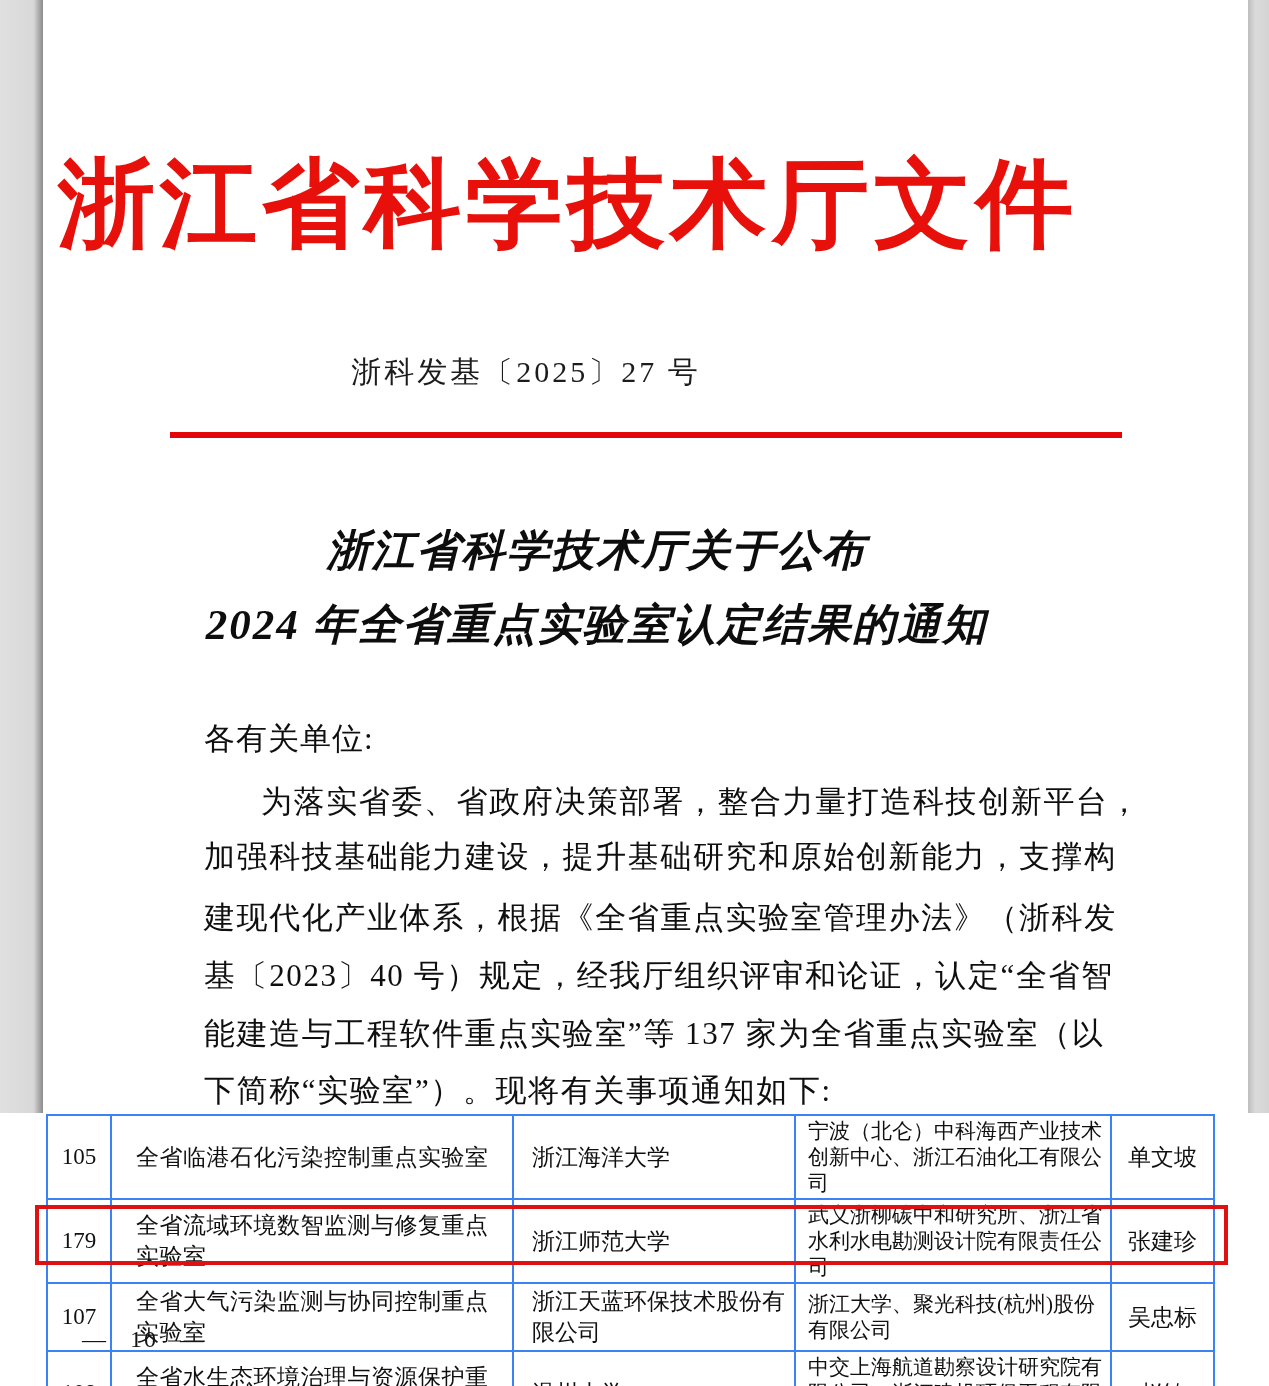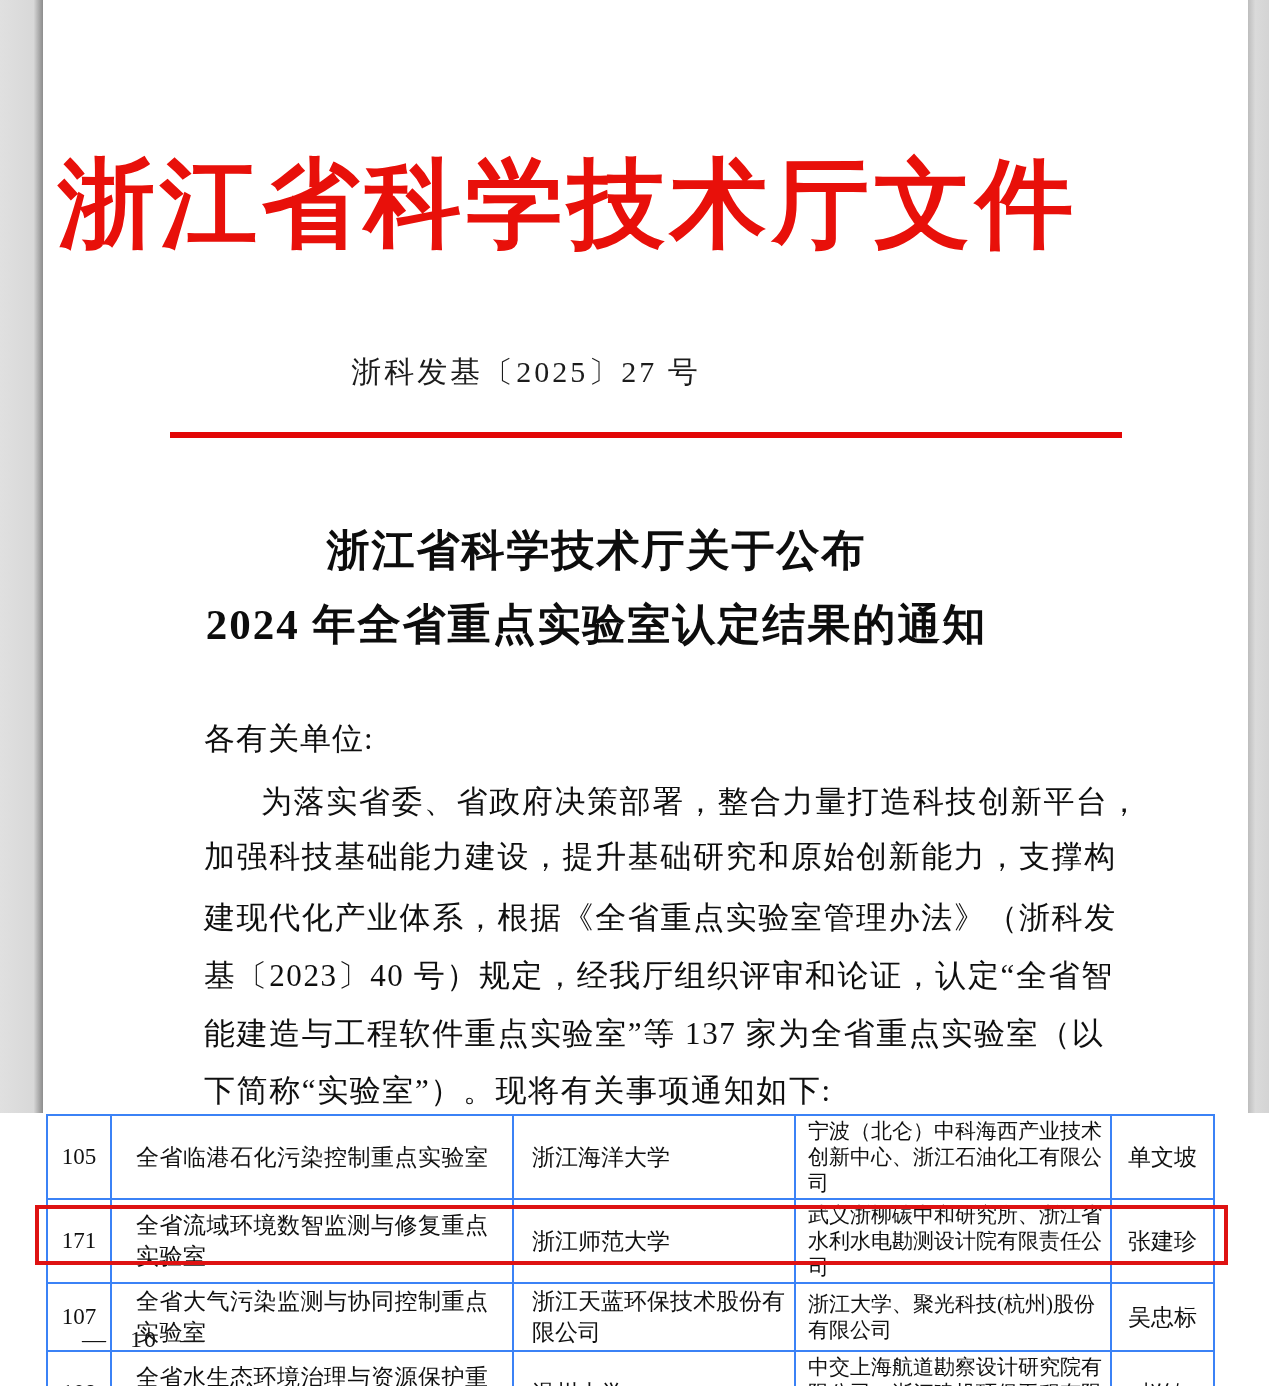--- a/index.html
+++ b/index.html
@@ -30,20 +30,21 @@
     text-align:center; font-size:30px; letter-spacing:3px; color:#1c1c1c;
   }
   .red-line {
     position:absolute; top:432px; left:170px; width:952px; height:6px;
     background:#e20606;
   }
   .notice-title {
     position:absolute; left:43px; width:1107px; text-align:center;
     font-weight:bold; font-size:43px; color:#0d0d0d; letter-spacing:2px;
     white-space:nowrap;
+    font-style:italic;
   }
   .nt1 { top:522px; }
   .nt2 { top:596px; }
   .salutation {
     position:absolute; left:204px; top:718px; font-size:31px;
     letter-spacing:1px; color:#0f0f0f;font-family:Liberation Serif, serif;
   }
   .body-line {
     position:absolute; left:204px; font-size:31px; letter-spacing:1.6px;
     white-space:nowrap; color:#0f0f0f;
@@ -122,21 +123,21 @@
   </colgroup>
   <tbody id="results-body">
       <tr class="r0">
         <td class="c-num">105</td>
         <td class="c-lab">全省临港石化污染控制重点实验室</td>
         <td class="c-host">浙江海洋大学</td>
         <td class="c-partners">宁波（北仑）中科海西产业技术创新中心、浙江石油化工有限公司</td>
         <td class="c-director">单文坡</td>
       </tr>
       <tr class="r1">
-        <td class="c-num">171</td>
+        <td class="c-num">179</td>
         <td class="c-lab">全省流域环境数智监测与修复重点实验室</td>
         <td class="c-host">浙江师范大学</td>
         <td class="c-partners">武义浙柳碳中和研究所、浙江省水利水电勘测设计院有限责任公司</td>
         <td class="c-director">张建珍</td>
       </tr>
       <tr class="r2">
         <td class="c-num">107</td>
         <td class="c-lab">全省大气污染监测与协同控制重点实验室</td>
         <td class="c-host">浙江天蓝环保技术股份有限公司</td>
         <td class="c-partners">浙江大学、聚光科技(杭州)股份有限公司</td>

